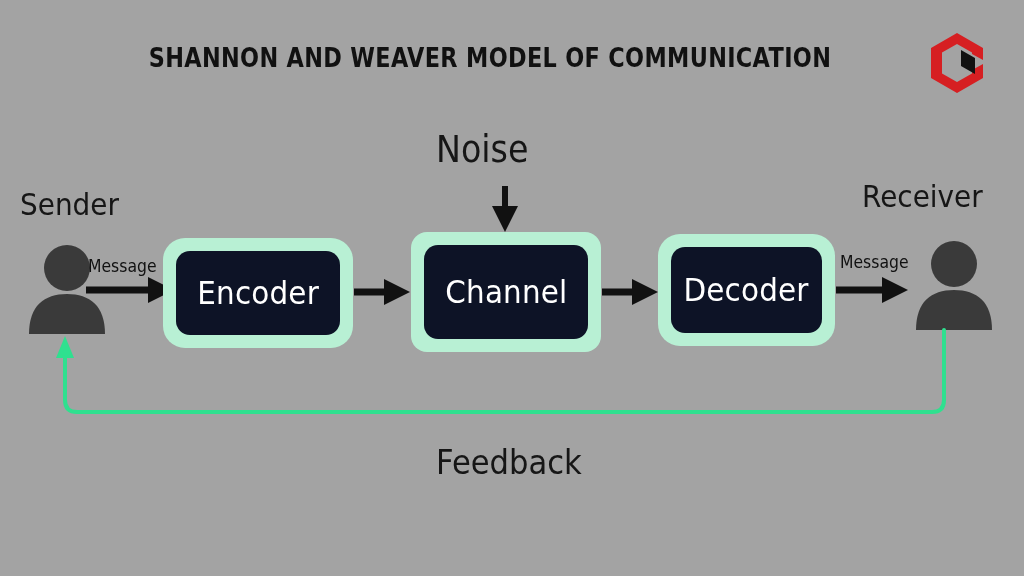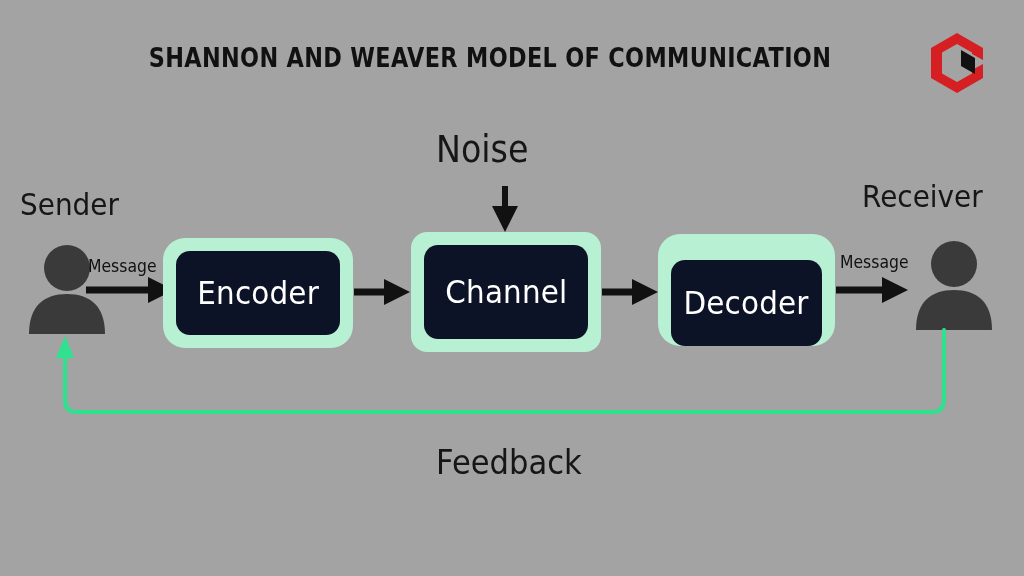--- a/index.html
+++ b/index.html
@@ -79,21 +79,21 @@
     font-family: "DejaVu Sans", sans-serif;
     font-size: 32px;
     letter-spacing: 0.2px;
     transform: scaleX(0.92);
     white-space: nowrap;
   }
 
   
   #box-encoder { left: 163px; top: 238px; width: 190px; height: 110px; }
   #box-channel { left: 411px; top: 232px; width: 190px; height: 120px; border-radius: 16px; }
-  #box-decoder { left: 658px; top: 234px; width: 177px; height: 112px; align-items: flex-end; }
+  #box-decoder { left: 658px; top: 234px; width: 177px; height: 112px; }
 
   
   .endlabel {
     position: absolute;
     font-family: "DejaVu Sans", sans-serif;
     font-size: 31px;
     color: #161616;
     transform: scaleX(0.90);
     white-space: nowrap;
   }

